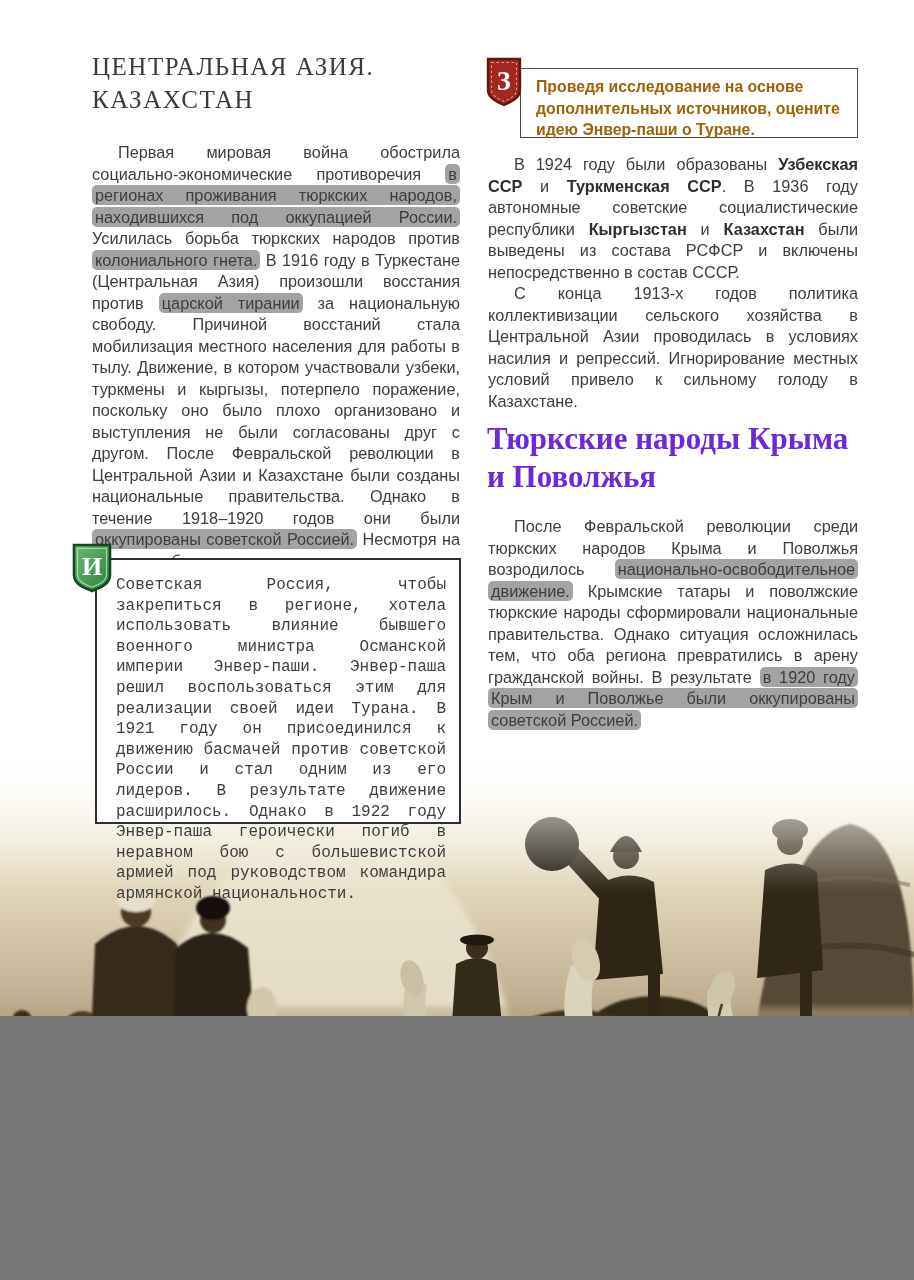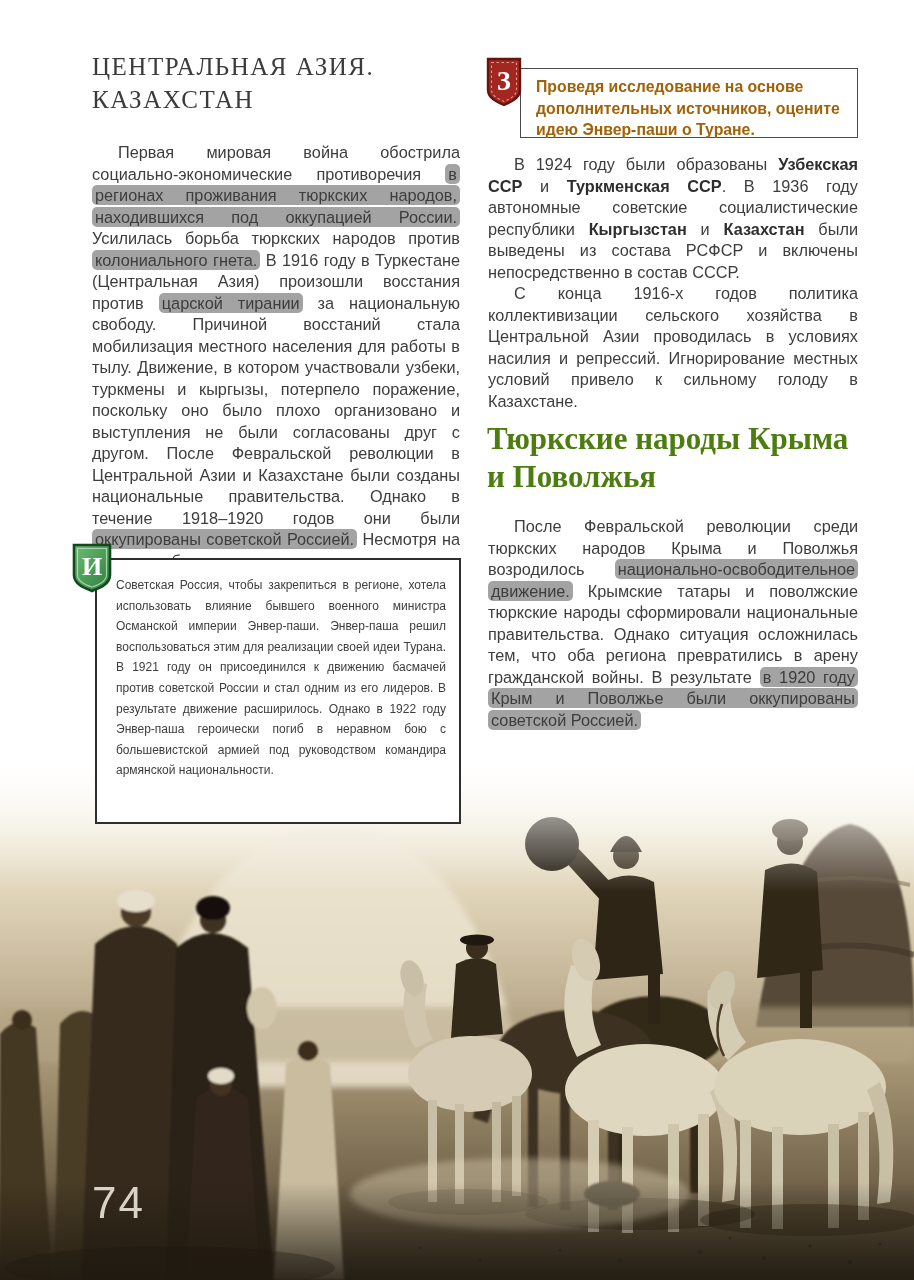--- a/index.html
+++ b/index.html
@@ -1,18 +1,18 @@
 <!DOCTYPE html>
 <html lang="ru"><head>
 <meta charset="utf-8">
 <style>
   * { margin:0; padding:0; box-sizing:border-box; }
   body { background:#777; font-family:"Liberation Sans", sans-serif; }
   .page {
-    position:relative; width:914px; height:1280px; margin:0 auto;
+    position:relative; width:914px; height:1016px; margin:0 auto;
     background:#ffffff; overflow:hidden; color:#3d3d3d;
   }
   
   .chapter-title {
     position:absolute; left:92px; top:50px; width:380px;
     font-family:"Liberation Serif", serif; font-weight:400;
     font-size:25px; line-height:33px; letter-spacing:1.5px; color:#3b3b3b;
   }
   .body-text {
     font-size:16.3px; line-height:21.5px; text-align:justify;
@@ -24,21 +24,21 @@
     background:#a3a3a3; border-radius:5px; padding:1px 3px;
     box-decoration-break:clone; -webkit-box-decoration-break:clone;
   }
   .b { font-weight:bold; color:#2e2e2e; }
 
   .info-box {
     position:absolute; left:95px; top:558px; width:366px; height:266px;
     background:#fff; border:2px solid #2e2e2e; z-index:3;
     padding:15px 13px 0 19px;
   }
-  .info-box .body-text { font-size:12px; line-height:20.6px; }
+  .info-box .body-text { font-size:16px; line-height:20.6px;font-family:Liberation Mono, monospace; }
   .badge {
     position:absolute; z-index:4; display:block;
   }
   .info-badge { left:-25px; top:-17px; width:40px; height:50px; }
   .task-badge { left:-35px; top:-12px; width:36px; height:50px; }
   .badge text {
     fill:#ffffff; font-family:"Liberation Serif", serif; font-weight:bold;
   }
 
   
@@ -49,21 +49,21 @@
   }
   .task-text {
     font-size:15.8px; line-height:21.5px; font-weight:bold;
     color:#a16207; text-align:left;
   }
   .right-p1 { position:absolute; left:488px; top:154px; width:370px; }
   .right-p2 { position:absolute; left:488px; top:283px; width:370px; }
   .section-title {
     position:absolute; left:487px; top:420px; width:380px;
     font-family:"Liberation Serif", serif; font-weight:bold;
-    font-size:31px; line-height:38px; color:#4d7c0f;
+    font-size:31px; line-height:38px; color:#6d28d9;
   }
   .right-p3 { position:absolute; left:488px; top:516px; width:370px; }
 
   
   .photo {
     position:absolute; left:0; top:752px; width:914px; height:528px; z-index:1;
   }
   .page-number {
     position:absolute; left:92px; top:1178px; z-index:5;
     font-size:44px; font-weight:400; color:#d9d3c5; letter-spacing:2px;
@@ -100,21 +100,21 @@
     <svg class="badge task-badge" viewBox="0 0 36 50">
       <path d="M2 2 h32 v31 c0 8 -9 12 -16 15 c-7 -3 -16 -7 -16 -15 z" fill="#a32621" stroke="#63150f" stroke-width="2.4"></path>
       <path d="M5.5 5.5 h25 v27 c0 6.5 -7 9.5 -12.5 12 c-5.5 -2.5 -12.5 -5.5 -12.5 -12 z" fill="none" stroke="#dd9a8f" stroke-width="1.1" stroke-dasharray="2.5 2.5"></path>
       <text x="18" y="33" text-anchor="middle" font-size="28">3</text>
     </svg>
     <p class="task-text">Проведя исследование на основе дополнительных источников, оцените идею Энвер-паши о Туране.</p>
   </div>
 
   <p class="body-text indent right-p1"><span>В 1924 году были образованы </span><span class="b">Узбекская ССР</span><span> и </span><span class="b">Туркменская ССР</span><span>. В 1936 году автономные советские социалистические республики </span><span class="b">Кыргызстан</span><span> и </span><span class="b">Казахстан</span><span> были выведены из состава РСФСР и включены непосредственно в состав СССР.</span></p>
 
-  <p class="body-text indent right-p2">С конца 1916-х годов политика коллективизации сельского хозяйства в Центральной Азии проводилась в условиях насилия и репрессий. Игнорирование местных условий привело к сильному голоду в Казахстане.</p>
+  <p class="body-text indent right-p2">С конца 1913-х годов политика коллективизации сельского хозяйства в Центральной Азии проводилась в условиях насилия и репрессий. Игнорирование местных условий привело к сильному голоду в Казахстане.</p>
 
   <h2 class="section-title">Тюркские народы Крыма и Поволжья</h2>
 
   <p class="body-text indent right-p3"><span>После Февральской революции среди тюркских народов Крыма и Поволжья возродилось </span><span class="hl">национально-освободительное движение.</span><span> Крымские татары и поволжские тюркские народы сформировали национальные правительства. Однако ситуация осложнилась тем, что оба региона превратились в арену гражданской войны. В результате </span><span class="hl">в 1920 году Крым и Поволжье были оккупированы советской Россией.</span></p>
 
   <div class="photo">
     <svg width="914" height="528" viewBox="0 0 914 528">
       <defs>
         <linearGradient id="bgGrad" x1="0" y1="0" x2="0" y2="1">
           <stop offset="0" stop-color="#ffffff"></stop>

